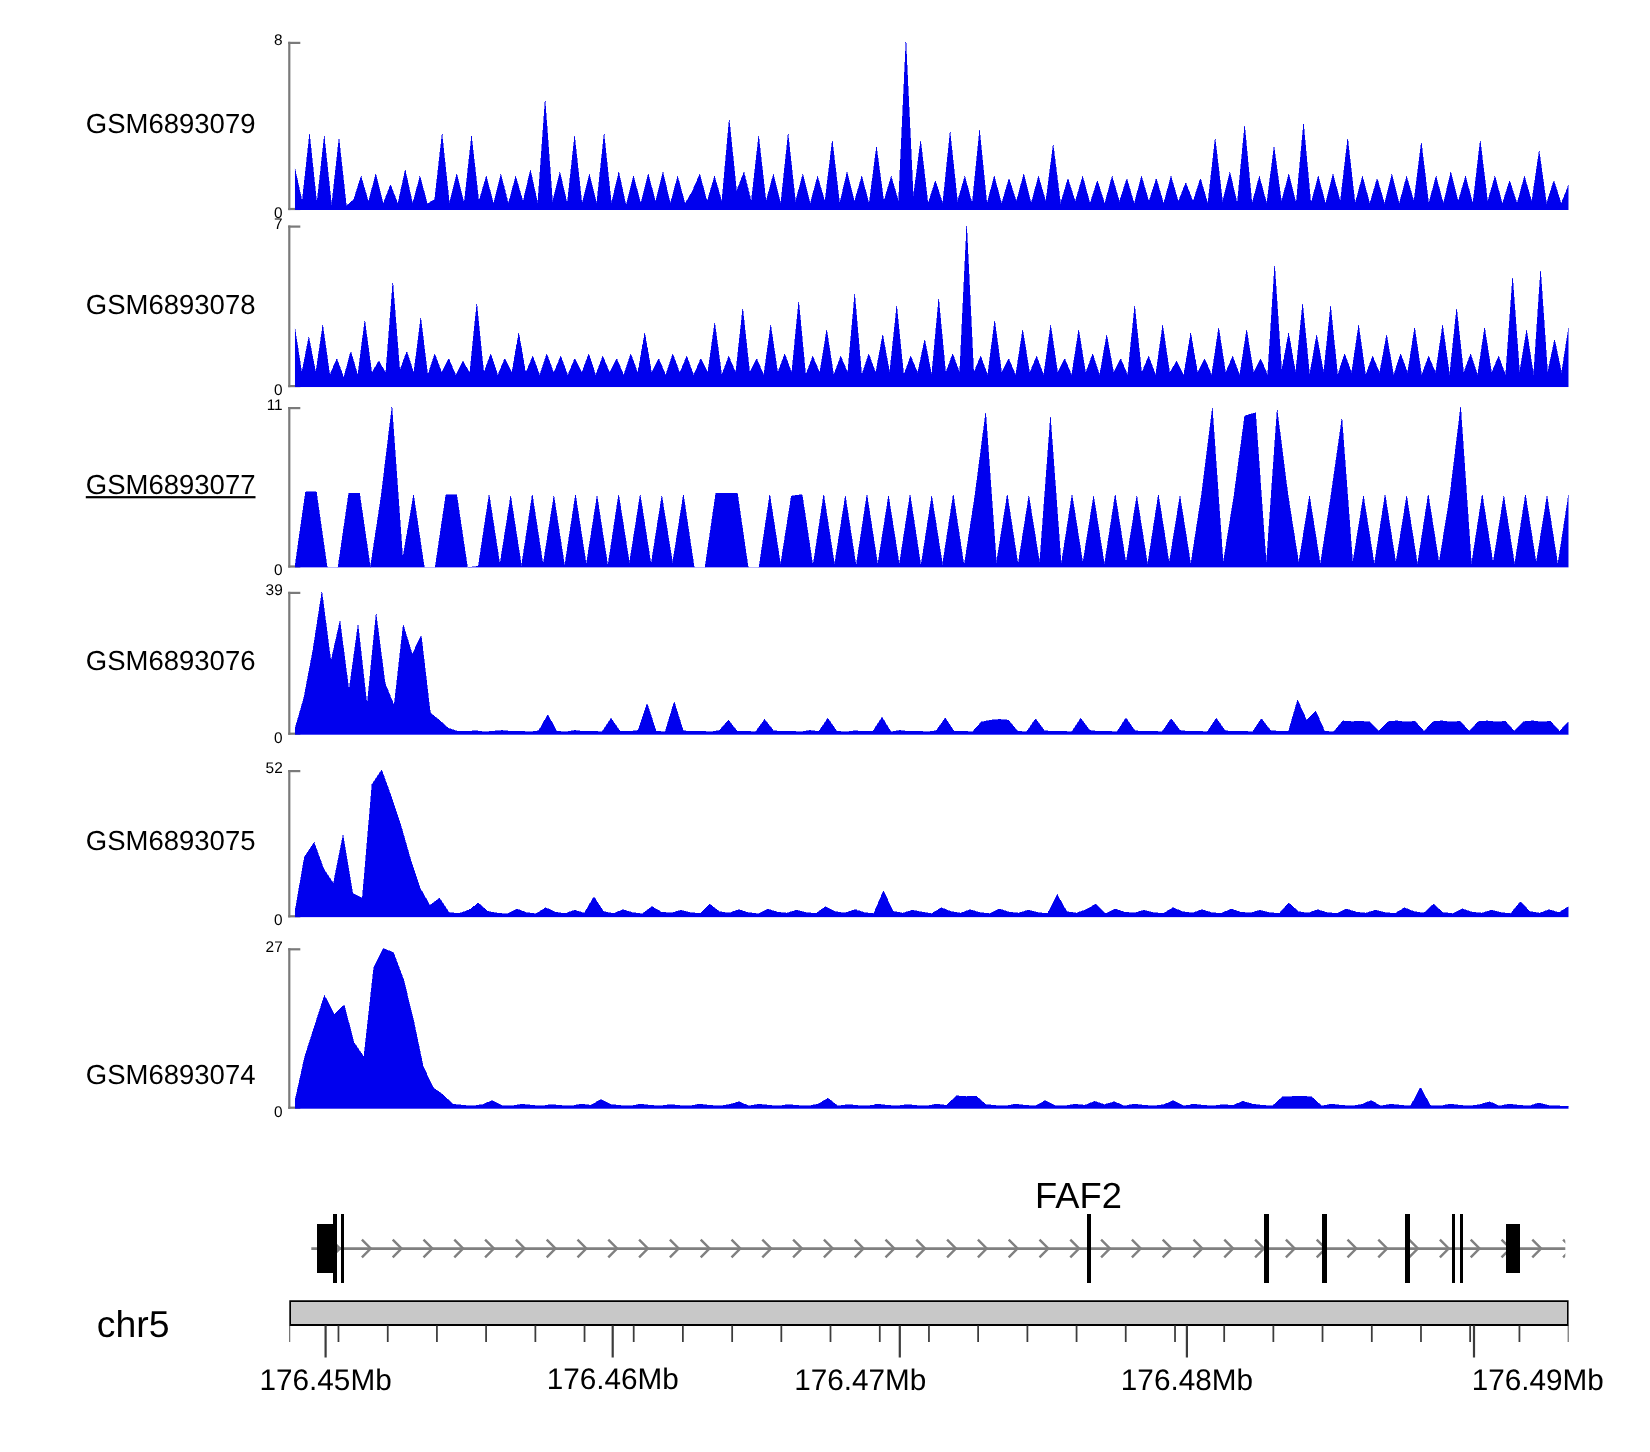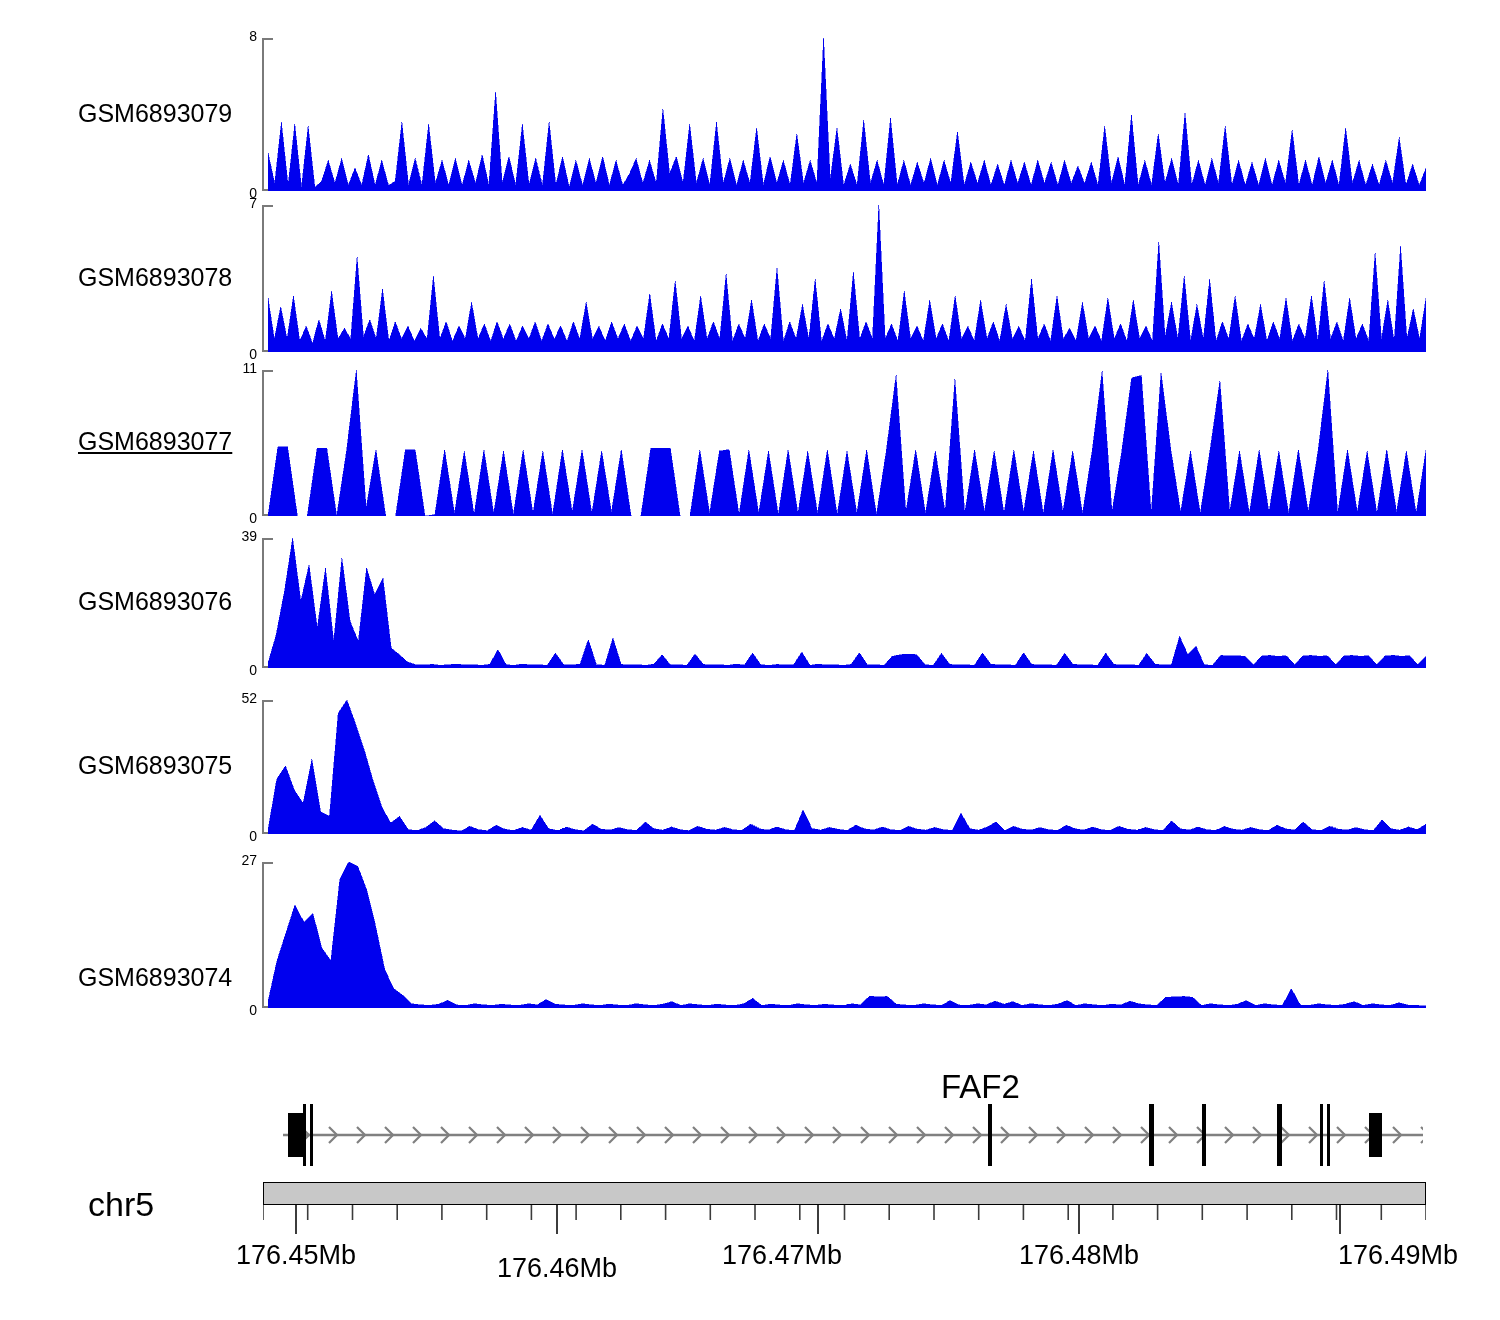--- a/index.html
+++ b/index.html
@@ -206,19 +206,19 @@
         <line x1="1073.5" y1="23" x2="1073.5" y2="38" stroke="#3c3c3c" stroke-width="1.6"></line>
         <line x1="1118.3" y1="23" x2="1118.3" y2="38" stroke="#3c3c3c" stroke-width="1.6"></line>
         <line x1="1163.0" y1="23" x2="1163.0" y2="38" stroke="#3c3c3c" stroke-width="1.6"></line>
         <line x1="33" y1="23" x2="33" y2="52" stroke="#3c3c3c" stroke-width="2"></line>
         <line x1="294" y1="23" x2="294" y2="52" stroke="#3c3c3c" stroke-width="2"></line>
         <line x1="555" y1="23" x2="555" y2="52" stroke="#3c3c3c" stroke-width="2"></line>
         <line x1="816" y1="23" x2="816" y2="52" stroke="#3c3c3c" stroke-width="2"></line>
         <line x1="1077" y1="23" x2="1077" y2="52" stroke="#3c3c3c" stroke-width="2"></line>
       </svg>
       <div class="tick-label" style="left: 206px; width: 180px; top: 58px;">176.45Mb</div>
-      <div class="tick-label" style="left: 467px; width: 180px; top: 71px;">176.46Mb</div>
+      <div class="tick-label" style="left: 467px; width: 180px; top: 57px;">176.46Mb</div>
       <div class="tick-label" style="left: 692px; width: 180px; top: 58px;">176.47Mb</div>
       <div class="tick-label" style="left: 989px; width: 180px; top: 58px;">176.48Mb</div>
       <div class="tick-label" style="left: 1308px; width: 180px; top: 58px;">176.49Mb</div>
     </div>
 
 </div>
 
 </body></html>

